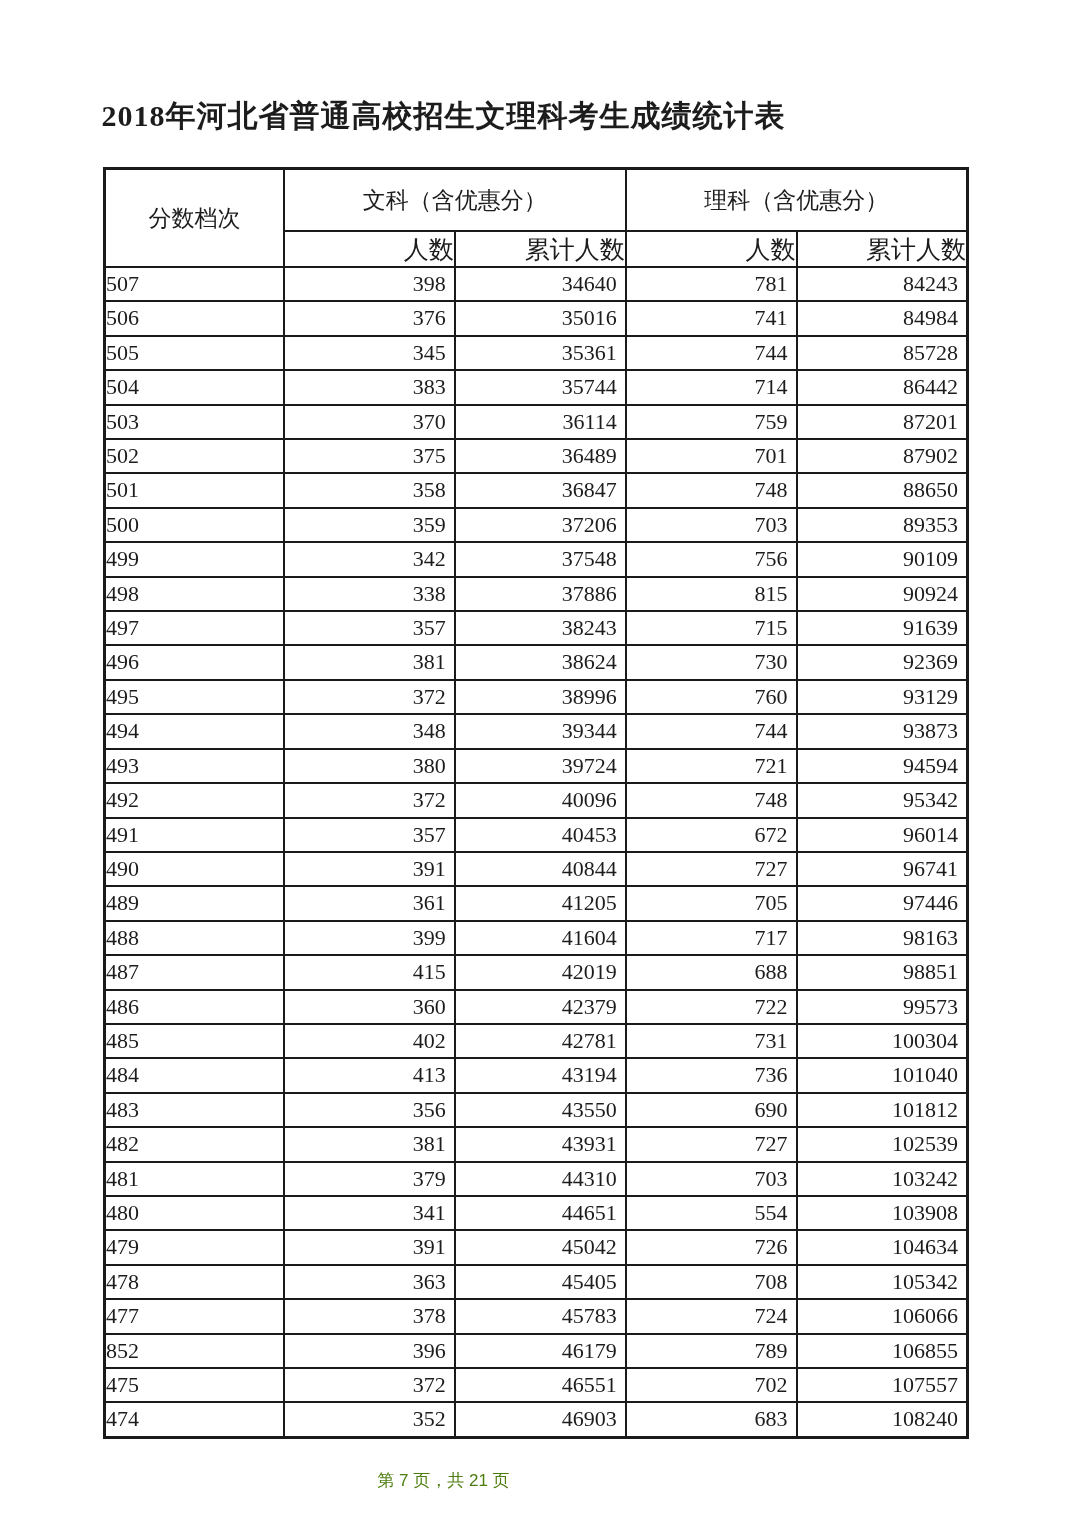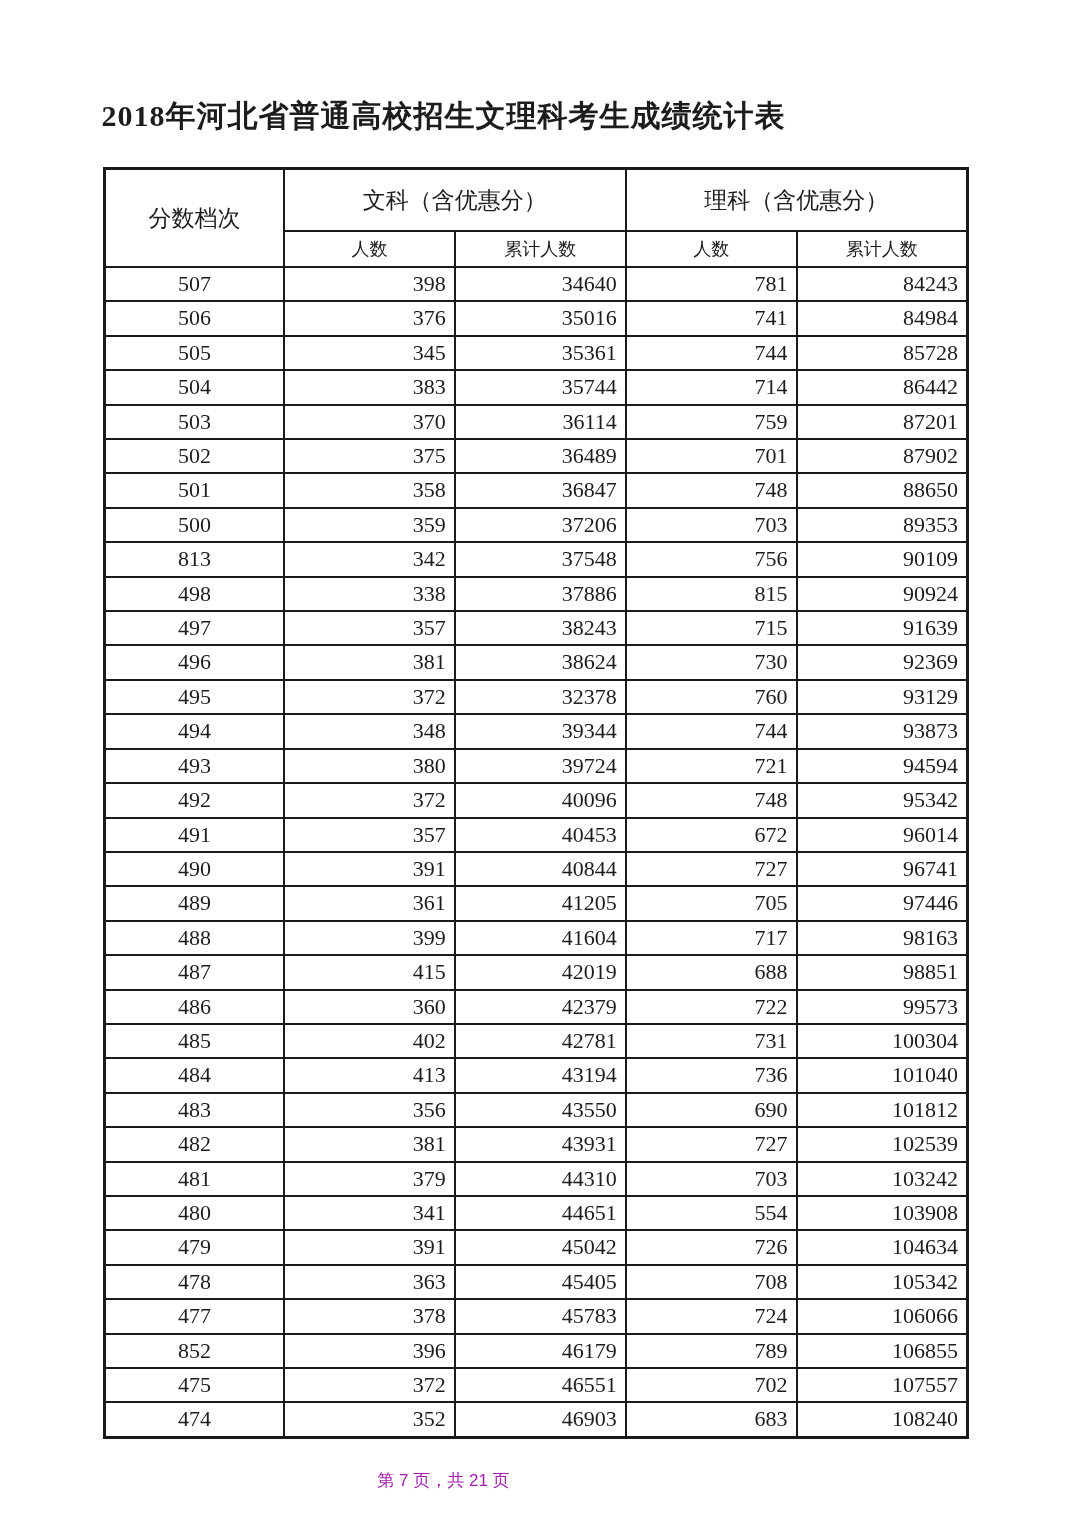--- a/index.html
+++ b/index.html
@@ -35,31 +35,31 @@
   .score-table col.c-score { width: 20.8%; }
   .score-table col.c-num   { width: 19.8%; }
   .score-table th, .score-table td {
     border: 2px solid #1a1a1a;
     padding: 0;
     font-weight: normal;
     background: #ffffff;
   }
   .score-table th { text-align: center; }
   .score-table tr.head-top th { height: 60px; font-size: 23px; }
-  .score-table tr.head-sub th { height: 34px; font-size: 18px; }
+  .score-table tr.head-sub th { height: 34px; font-size: 25px; text-align: right; }
   .score-table th.score-head { font-size: 23px; border-radius: 26px; }
   .score-table tbody td { height: 32.4px; line-height: 32.4px; }
-  .score-table td.score { text-align: center; }
+  .score-table td.score { text-align: left; }
   .score-table td.num   { text-align: right; padding-right: 8px; }
   .score-table { border: 3px solid #1a1a1a; }
   .page-footer {
     margin-top: 30px;
     text-align: center;
     font-size: 17px;
-    color: #a21caf;
+    color: #4d7c0f;
     font-family: "Liberation Sans", "DejaVu Sans", sans-serif;
   }
 </style>
 </head>
 <body>
 
 <div class="page">
 
   <h1 class="doc-title">2018年河北省普通高校招生文理科考生成绩统计表</h1>
 
@@ -135,21 +135,21 @@
     <td class="num">88650</td>
   </tr>
         <tr>
     <td class="score">500</td>
     <td class="num">359</td>
     <td class="num">37206</td>
     <td class="num">703</td>
     <td class="num">89353</td>
   </tr>
         <tr>
-    <td class="score">813</td>
+    <td class="score">499</td>
     <td class="num">342</td>
     <td class="num">37548</td>
     <td class="num">756</td>
     <td class="num">90109</td>
   </tr>
         <tr>
     <td class="score">498</td>
     <td class="num">338</td>
     <td class="num">37886</td>
     <td class="num">815</td>
@@ -165,21 +165,21 @@
         <tr>
     <td class="score">496</td>
     <td class="num">381</td>
     <td class="num">38624</td>
     <td class="num">730</td>
     <td class="num">92369</td>
   </tr>
         <tr>
     <td class="score">495</td>
     <td class="num">372</td>
-    <td class="num">32378</td>
+    <td class="num">38996</td>
     <td class="num">760</td>
     <td class="num">93129</td>
   </tr>
         <tr>
     <td class="score">494</td>
     <td class="num">348</td>
     <td class="num">39344</td>
     <td class="num">744</td>
     <td class="num">93873</td>
   </tr>

